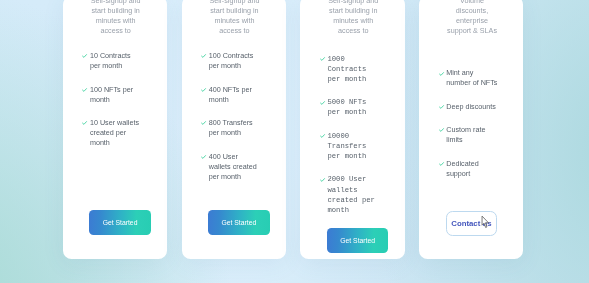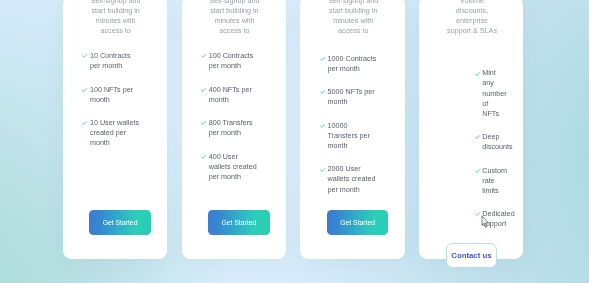--- a/index.html
+++ b/index.html
@@ -20,22 +20,22 @@
   .card{
     width:104.3px;background:#fff;border-radius:8.6px;
     box-shadow:0 5px 22px rgba(70,120,160,0.09);
     box-sizing:border-box;
     padding:0 25.7px 24.2px 27.1px;
     height:262.8px;
     display:flex;flex-direction:column;
   }
   .desc{font-size:7.2px;line-height:10.05px;color:#9aa1ab;text-align:center;}
   .feats{margin-top:15px;}
-  .card.pro .feats{margin-top:17.6px;}
-  .card.enterprise .feats{margin-top:32.2px;margin-left:36px;}
+  .card.pro .feats{margin-top:17.6px;font-family:Liberation Mono, monospace;}
+  .card.enterprise .feats{margin-top:32.2px;}
   .feat{position:relative;margin-bottom:13.3px;}
   .check{position:absolute;left:-7.6px;top:3.2px;width:5px;height:4px;display:block;}
   .check svg{display:block;width:5px;height:4px;overflow:visible;}
   .feat .lbl{font-size:7.2px;line-height:10.1px;color:#58616b;display:block;}
   .cta-wrap{margin-top:auto;}
   .btn{display:block;width:61.7px;height:24.6px;border-radius:4.5px;border:0;
     margin-left:-0.7px;
     background:linear-gradient(92deg,#3c7bd3 0%,#3688cf 18%,#2fb1c6 50%,#2ccfb7 76%,#28cdb3 100%);color:#fff;font-size:6.8px;
     padding:0;cursor:pointer;font-family:inherit;}
   .card.enterprise{padding-bottom:22.9px;}

